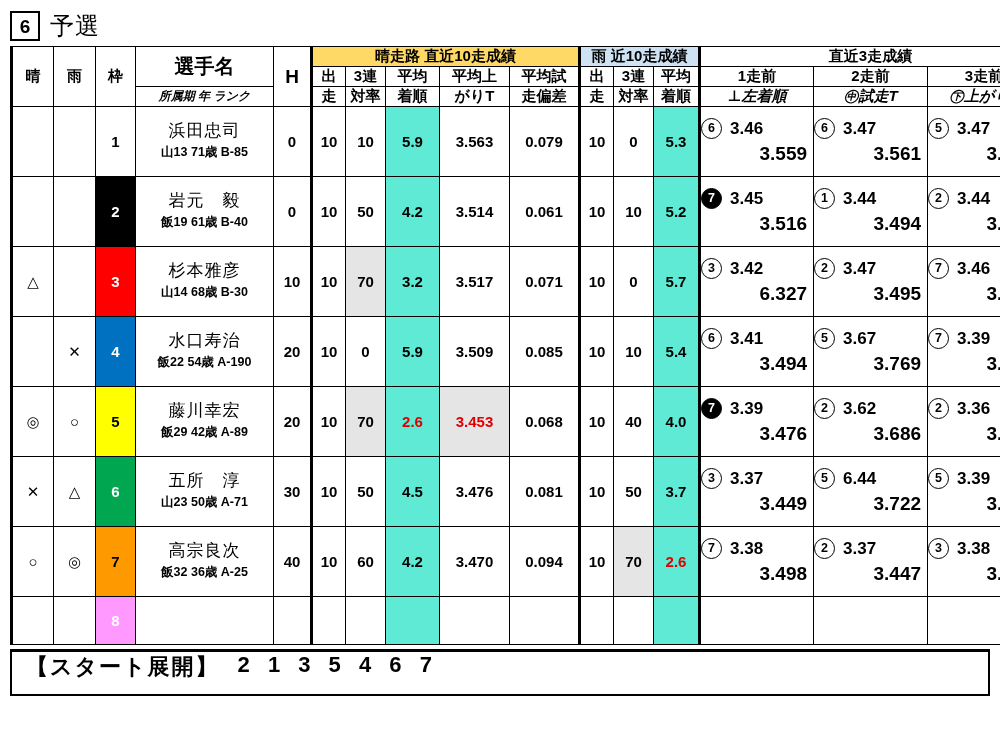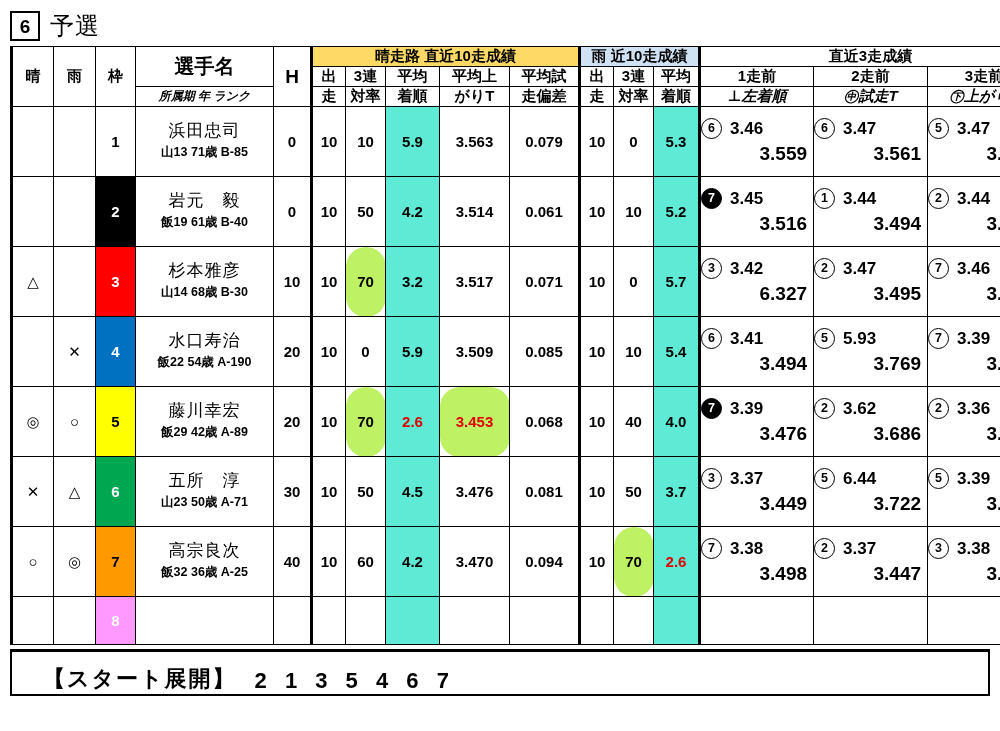--- a/index.html
+++ b/index.html
@@ -43,38 +43,38 @@
   .w5{background:#ffff00;color:#000;}
   .w6{background:#00a650;color:#fff;}
   .w7{background:#ff9900;color:#000;}
   .w8{background:#ff99ff;color:#fff;}
   .namecell{text-align:left;padding-left:8px;}
   .pname{font-size:17px;font-weight:normal;letter-spacing:1px;line-height:1.1;}
   .pmeta{font-size:12.5px;font-weight:bold;margin-top:3px;letter-spacing:0px;}
   .num{font-size:19px;font-weight:bold;}
   .num-s{font-size:15px;font-weight:bold;}
   .pinkbg{background:#5eead4;}
-  .yellowbg{background:#bef264;border-radius:20px;}
+  .yellowbg{background:#e5e5e5;}
   .redtxt{color:#e00000;}
   
   .l3{padding:2px 4px;}
   .l3 .ln{display:flex;align-items:center;justify-content:flex-start;gap:8px;font-size:18px;font-weight:bold;}
   .l3 .ln2{text-align:right;font-size:19px;font-weight:bold;padding-right:6px;margin-top:4px;}
   .circ{
     display:inline-block;width:19px;height:19px;line-height:19px;border-radius:50%;
     border:1.5px solid #000;font-size:12.5px;text-align:center;font-weight:bold;background:#fff;color:#000;
   }
   .circ.filled{background:#000;color:#fff;border-color:#000;}
   .pos-val{font-size:17px;font-weight:bold;}
   
   tr.emptyrow{height:48px;}
   
   .footer{
     margin-top:4px;border:2px solid #000;border-top:3px solid #000;height:42px;
-    display:flex;align-items:flex-end;padding-left:31px;font-size:22px;font-weight:bold;letter-spacing:2px;
+    display:flex;align-items:flex-start;padding-left:14px;font-size:22px;font-weight:bold;letter-spacing:2px;
   }
   .foot-wrap{width:980px;}
   .start-order{margin-left:18px;letter-spacing:6px;}
 </style>
 </head>
 <body>
 
 <div id="sheet">
 
   <div class="topbar">
@@ -282,21 +282,21 @@
           <td class="l3 thick-l ">
             <div class="ln">
               <span class="circ ">6</span>
               <span class="pos-val">3.41</span>
             </div>
             <div class="ln2">3.494</div>
           </td>
           <td class="l3  ">
             <div class="ln">
               <span class="circ ">5</span>
-              <span class="pos-val">5.93</span>
+              <span class="pos-val">3.67</span>
             </div>
             <div class="ln2">3.769</div>
           </td>
           <td class="l3  thick-r">
             <div class="ln">
               <span class="circ ">7</span>
               <span class="pos-val">3.39</span>
             </div>
             <div class="ln2">3.481</div>
           </td>

